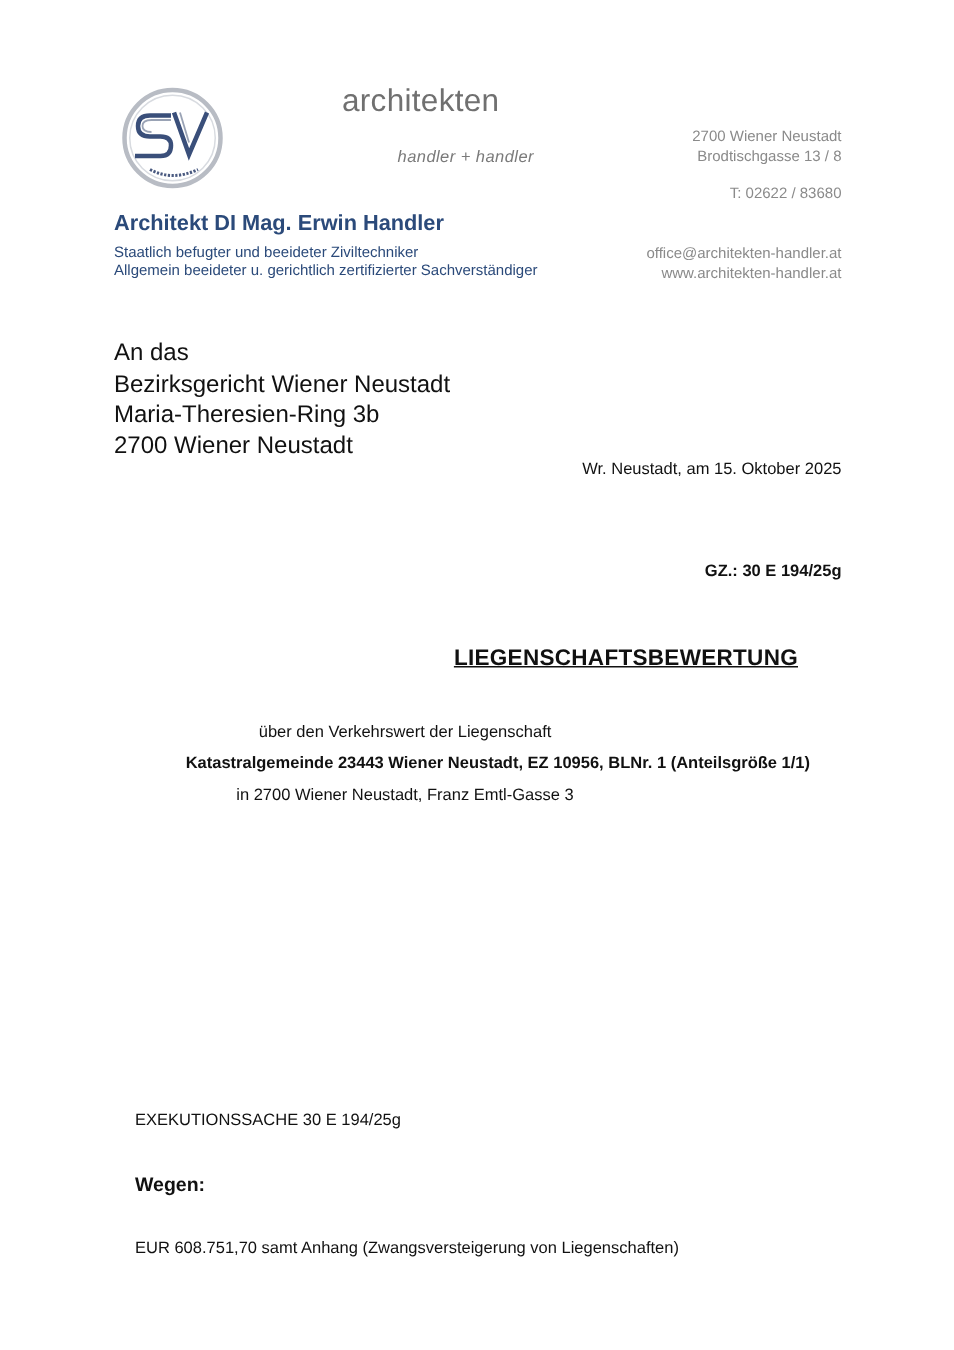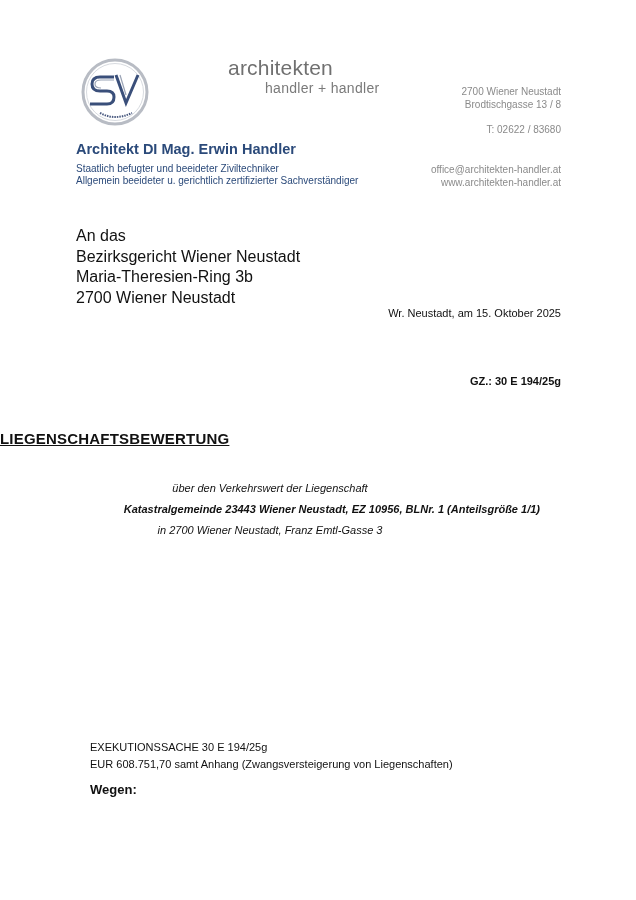--- a/index.html
+++ b/index.html
@@ -19,22 +19,22 @@
 
     
     .logo {
       left: 80px; top: 57px; width: 70px; height: 70px;
     }
     .brand-title {
       left: 228px; top: 56px;
       font-size: 21px; color: #707070; letter-spacing: 0.2px;
     }
     .brand-sub {
-      left: 265px; top: 80px;
-      font-size: 14px; color: #7a7a7a; letter-spacing: 0.3px;
+      left: 265px; top: 99px;
+      font-size: 11px; color: #7a7a7a; letter-spacing: 0.3px; font-style: italic;
     }
     .contact {
       right: 75px; text-align: right;
       font-size: 10px; color: #8a8a8a; line-height: 13px;
       white-space: nowrap;
     }
     .addr { top: 85px; }
     .phone { top: 123px; }
     .web { top: 163px; }
 
@@ -57,42 +57,42 @@
       font-size: 11px; color: #111;
     }
     .gz {
       right: 75px; top: 347px;
       font-size: 11px; font-weight: bold; color: #111; margin-top: 28px;
     }
 
     
     .doc-title {
       left: 0; width: 532px; top: 430px;
-      text-align: left;
+      text-align: right;
       font-size: 15px; font-weight: bold; text-decoration: underline;
       letter-spacing: 0.2px;
     }
     .subtitle-block {
       left: 0; width: 540px; top: 478px;
       text-align: center;
-      font-size: 11px; line-height: 21px; font-style: italic;
+      font-size: 11px; line-height: 21px;
     }
     .subtitle-block .bold { font-weight: bold; text-align: right; }
 
     
     .exec {
       left: 90px; top: 741px;
       font-size: 11px; font-weight: normal;
     }
     .wegen-label {
       left: 90px; top: 782px;
       font-size: 13px; font-weight: bold;
     }
     .wegen-text {
-      left: 90px; top: 758px;
+      left: 90px; top: 826px;
       font-size: 11px;
     }
   </style>
 </head>
 <body>
 
 <div class="abs logo">
   <svg width="70" height="70" viewBox="0 0 70 70">
     <circle cx="35" cy="35" r="32" fill="#ffffff" stroke="#b8bcc4" stroke-width="3"></circle>
     <circle cx="35" cy="35" r="28.5" fill="none" stroke="#d8dbe0" stroke-width="1"></circle>

